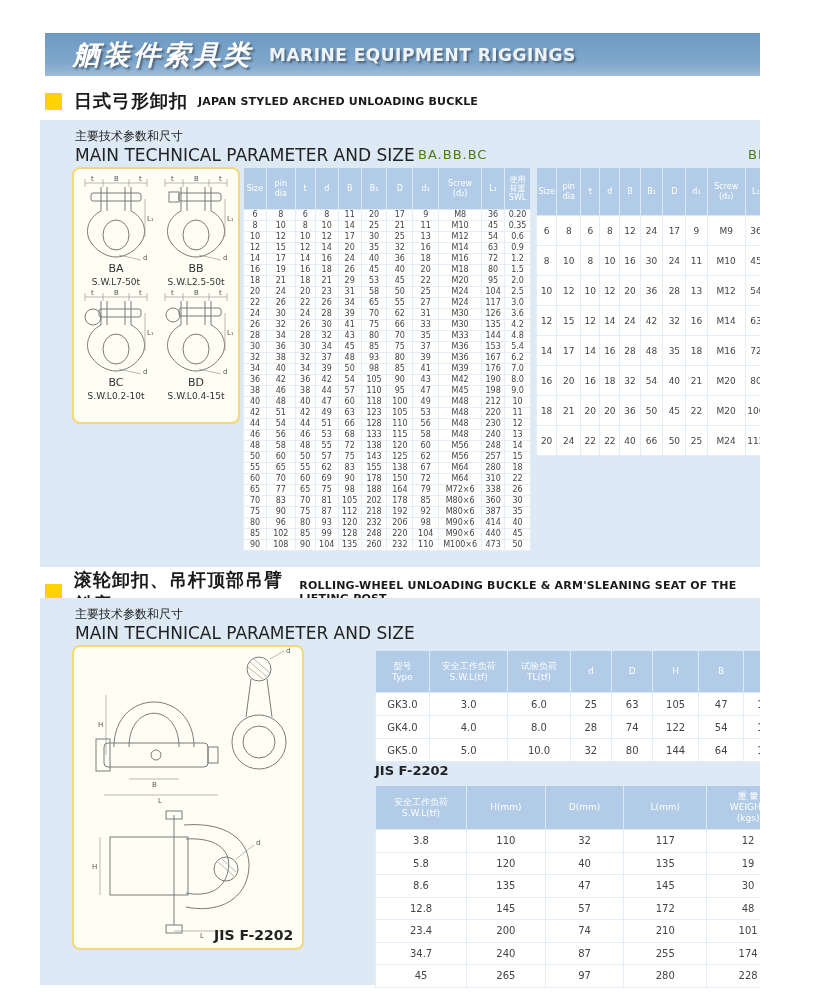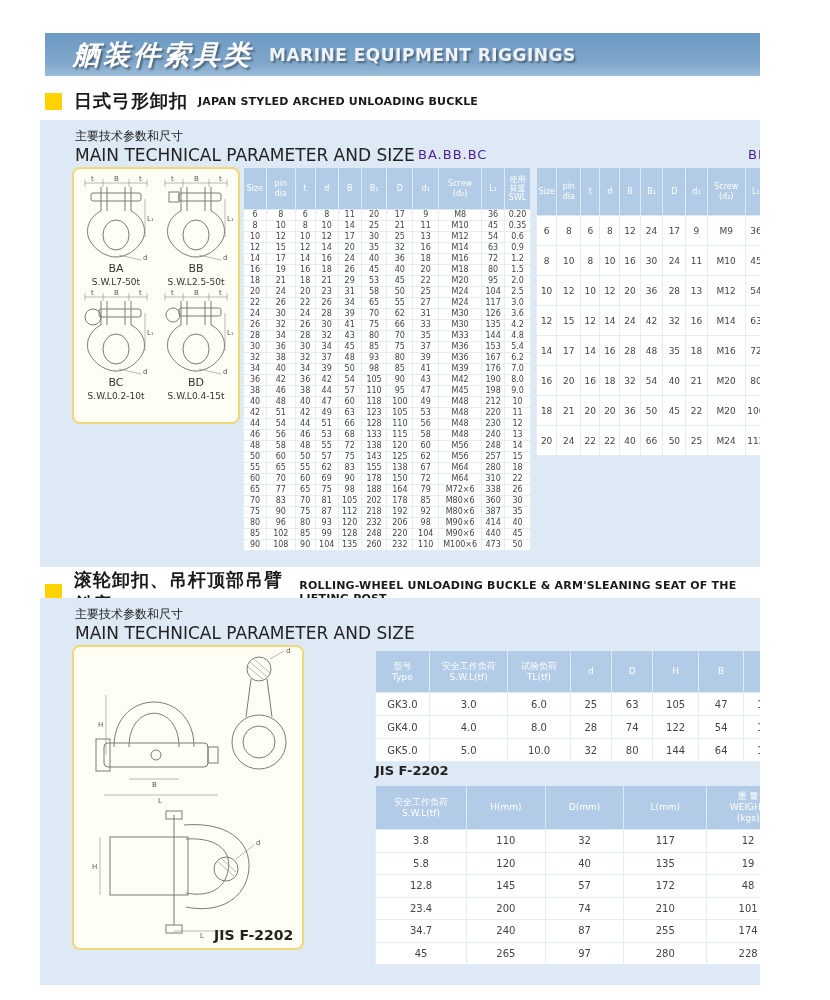--- a/index.html
+++ b/index.html
@@ -21,21 +21,21 @@
   .sec-zh { font-size:18px; font-weight:bold; color:#1a1a1a; letter-spacing:1px; }
   .sec-en { font-size:11px; font-weight:bold; color:#1a1a1a; margin-left:10px; letter-spacing:.2px; }
 
   
   .panel { position:absolute; background:#dde9f5; }
 
   .param { position:absolute; line-height:1.35; }
   .param-zh { font-size:12px; color:#222; }
   .param-en { font-size:17px; color:#222; }
 
-  .tbl-caption { position:absolute; font-size:13px; color:#4c1d95; letter-spacing:1px; }
+  .tbl-caption { position:absolute; font-size:13px; color:#4d7c0f; letter-spacing:1px; }
 
   
   .diagram-box { position:absolute; background:#fffef4; border:2px solid #f2d878; border-radius:8px; }
   .shackle-grid { display:grid; grid-template-columns:1fr 1fr; padding:6px 2px; row-gap:2px; }
   .shackle-cell { text-align:center; }
   .shackle-cell .code { font-size:11px; color:#333; margin-top:1px; }
   .shackle-cell .swl { font-size:9px; color:#333; margin-top:2px; }
   svg { display:block; margin:0 auto; }
   .jis-draw-label { position:absolute; font-size:14px; font-weight:bold; color:#222; }
 
@@ -906,20 +906,27 @@
           <td>12</td>
         </tr>
         <tr>
           <td>5.8</td>
           <td>120</td>
           <td>40</td>
           <td>135</td>
           <td>19</td>
         </tr>
         <tr>
+          <td>8.6</td>
+          <td>135</td>
+          <td>47</td>
+          <td>145</td>
+          <td>30</td>
+        </tr>
+        <tr>
           <td>12.8</td>
           <td>145</td>
           <td>57</td>
           <td>172</td>
           <td>48</td>
         </tr>
         <tr>
           <td>23.4</td>
           <td>200</td>
           <td>74</td>

